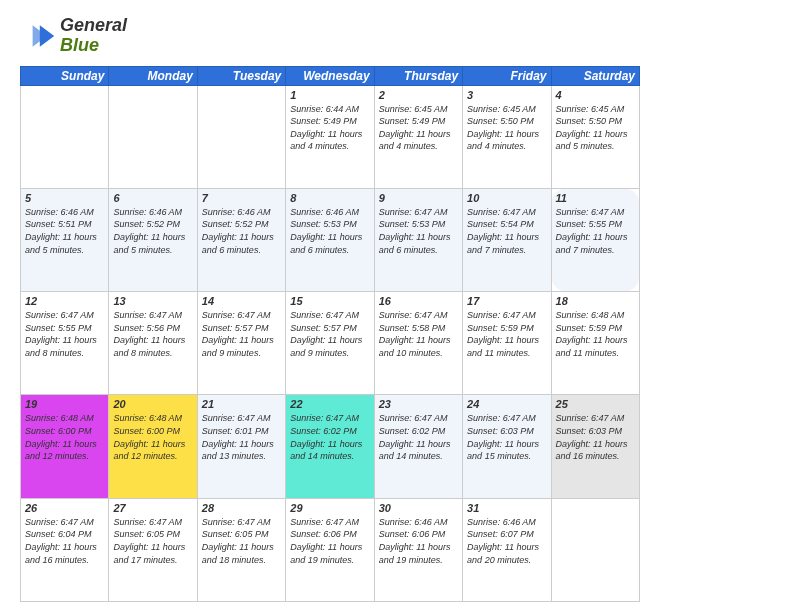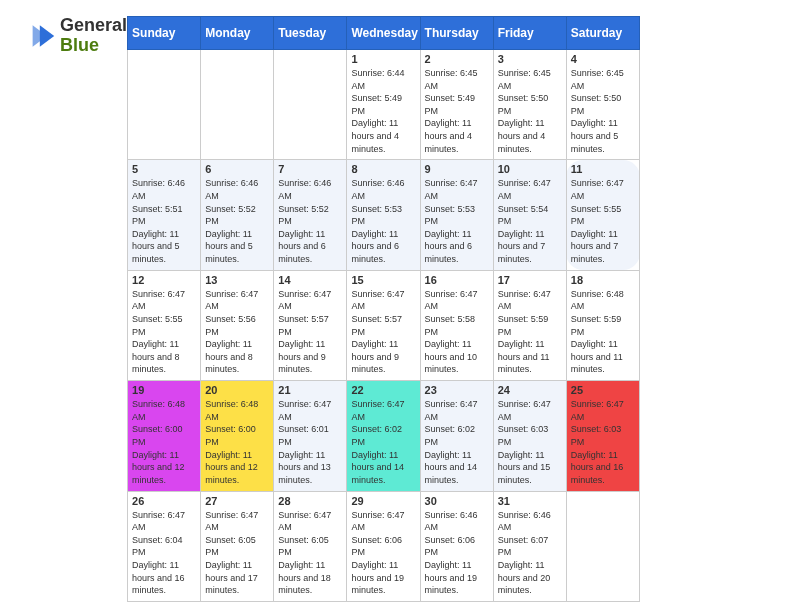--- a/index.html
+++ b/index.html
@@ -8,20 +8,22 @@
       background: #fff;
       width: 792px;
       height: 612px;
       overflow: hidden;
     }
     .page {
       width: 660px;
       height: 612px;
       padding: 16px 20px 10px 20px;
       display: flex;
+      flex-direction: column;
+      font-style: italic;
     }
     .header {
       display: flex;
       justify-content: space-between;
       align-items: flex-start;
       margin-bottom: 10px;
     }
     .logo {
       display: flex;
       align-items: center;
@@ -56,22 +58,22 @@
       border: 1px solid #ccc;
       border-collapse: collapse;
       width: 100%;
       table-layout: fixed;
     }
     .calendar th {
       background-color: #2E6FD9;
       color: #fff;
       font-size: 12px;
       font-weight: bold;
-      padding: 9px 4px;
-      text-align: left;
+      padding: 2px 4px;
+      text-align: right;
       border: 1px solid #2560b8;
     }
     .calendar td {
       vertical-align: top;
       border: 1px solid #ccc;
       padding: 3px 4px;
       font-size: 9.5px;
       color: #333;
       height: 82px;
       background: #fff;
@@ -276,21 +278,21 @@
             <div class="day-info" style="white-space: pre-line;">Sunrise: 6:47 AM
 Sunset: 6:02 PM
 Daylight: 11 hours and 14 minutes.</div>
           </td>
           <td style="background: rgb(240, 244, 251);">
             <span class="day-number">24</span>
             <div class="day-info" style="white-space: pre-line;">Sunrise: 6:47 AM
 Sunset: 6:03 PM
 Daylight: 11 hours and 15 minutes.</div>
           </td>
-          <td style="background: #ef4444;">
+          <td style="background: #e5e5e5;">
             <span class="day-number">25</span>
             <div class="day-info" style="white-space: pre-line;">Sunrise: 6:47 AM
 Sunset: 6:03 PM
 Daylight: 11 hours and 16 minutes.</div>
           </td>
         </tr>
         <tr>
           <td>
             <span class="day-number">26</span>
             <div class="day-info" style="white-space: pre-line;">Sunrise: 6:47 AM

